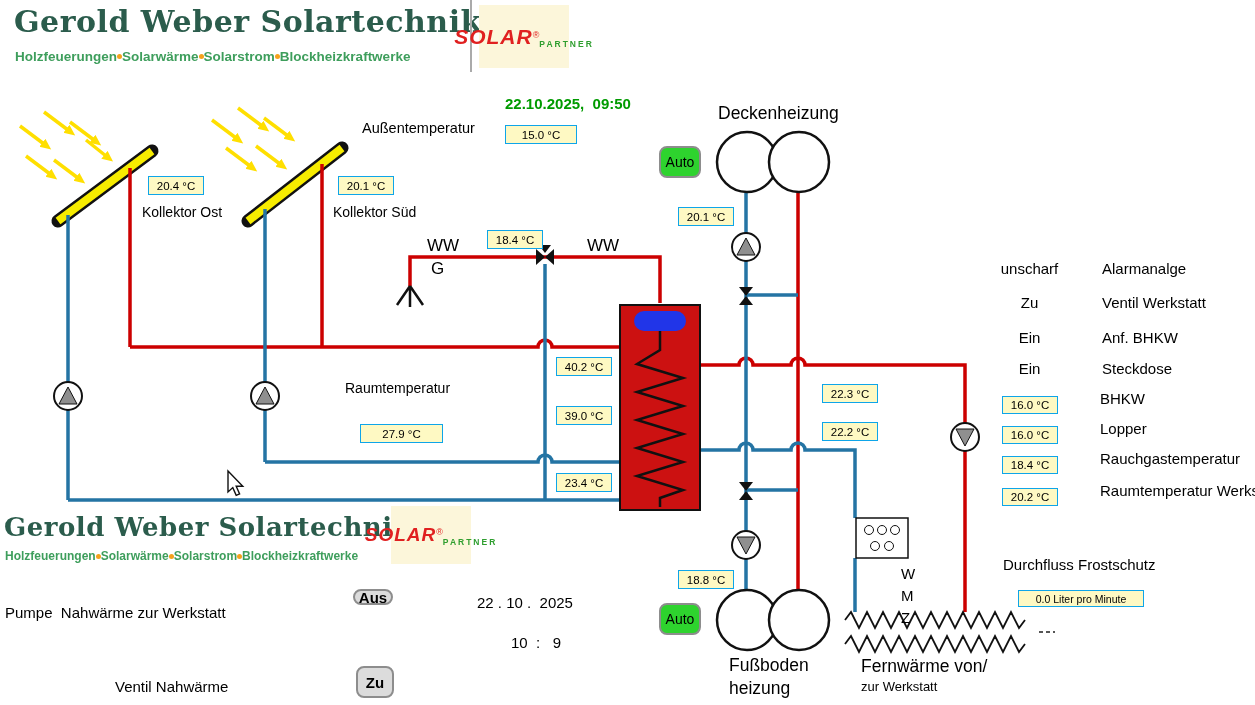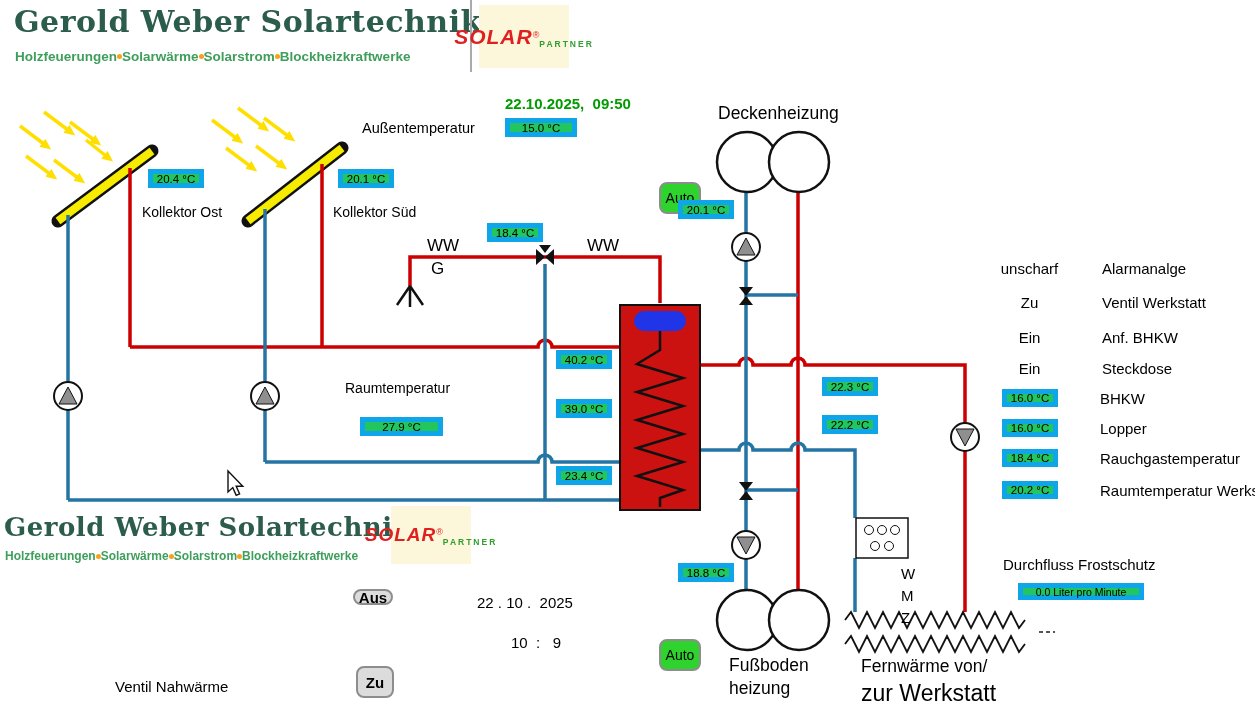--- a/index.html
+++ b/index.html
@@ -1,25 +1,25 @@
 <!DOCTYPE html>
 <html><head>
 <meta charset="utf-8">
 <style>
   html,body{margin:0;padding:0;background:#fff;}
   #stage{position:relative;width:1255px;height:705px;overflow:hidden;background:#fff;
          font-family:"Liberation Sans",sans-serif;color:#000;}
   .abs{position:absolute;}
   .lbl{position:absolute;font-size:14.5px;white-space:pre;line-height:1.15;}
   .tempbox{position:absolute;display:flex;align-items:center;justify-content:center;
-           background:#22c55e;border:5px solid #0ea5e9;font-size:11.5px;width:56px;height:19px;
-           box-sizing:border-box;white-space:pre;}
+           background:#fef9c3;border:1px solid #0ea5e9;font-size:11.5px;width:56px;height:19px;
+           box-sizing:border-box;white-space:pre;margin-top:7px;}
   .btn{position:absolute;display:flex;align-items:center;justify-content:center;
        border:2px solid #8d8d8d;border-radius:8px;font-size:14px;box-sizing:border-box;cursor:pointer;}
-  .btn.green{background:#2ed32e;margin-top:36px;}
+  .btn.green{background:#2ed32e;}
   .btn.gray{background:#dcdcdc;font-weight:bold;font-size:15px;}
   .logo-title{position:absolute;font-family:"DejaVu Serif","Liberation Serif",serif;
               font-weight:bold;color:#2b5c4c;letter-spacing:.5px;white-space:pre;}
   .logo-sub{position:absolute;display:flex;align-items:center;color:#3e9e5c;
             font-weight:bold;white-space:pre;}
   .logo-sub .dot{width:5px;height:5px;border-radius:50%;background:#f5a21c;flex:0 0 auto;}
   .badge{position:absolute;background:#fcf6da;display:flex;flex-direction:row;
          align-items:center;justify-content:center;}
   .badge .solar{color:#e02020;font-weight:bold;font-style:italic;font-size:21px;
                 letter-spacing:1px;line-height:1;}
@@ -213,33 +213,34 @@
     <span>Solarstrom</span>
     <span class="dot"></span>
     <span>Blockheizkraftwerke</span>
   </div>
   <div class="badge small" style="left:391px;top:506px;width:80px;height:58px">
     <div><span class="solar">SOLAR</span><sup class="reg">®</sup></div>
     <div class="swoosh"></div>
     <div class="partner">PARTNER</div>
   </div>
 
+  <div class="lbl" style="left:5px;top:604px;font-size:15px">Pumpe  Nahwärme zur Werkstatt</div>
   <div class="btn gray" style="left:353px;top:589px;width:40px;height:16px">Aus</div>
   <div class="lbl" style="left:477px;top:594px;font-size:15px">22 . 10 .  2025</div>
   <div class="lbl" style="left:511px;top:634px;font-size:15px">10  :   9</div>
   <div class="lbl" style="left:115px;top:678px;font-size:15px">Ventil Nahwärme</div>
   <div class="btn gray" style="left:356px;top:666px;width:38px;height:32px">Zu</div>
 
   <div class="btn green" style="left:659px;top:603px;width:42px;height:32px">Auto</div>
   <div class="tempbox" style="left:678px;top:563px">18.8 °C</div>
   <div class="lbl" style="left:729px;top:655px;font-size:17.5px">Fußboden</div>
   <div class="lbl" style="left:729px;top:678px;font-size:17.5px">heizung</div>
 
   <div class="lbl" style="left:861px;top:656px;font-size:17.5px">Fernwärme von/</div>
-  <div class="lbl" style="left:861px;top:680px;font-size:23px">zur Werkstatt</div>
+  <div class="lbl" style="left:861px;top:680px;font-size:13px">zur Werkstatt</div>
   <div class="lbl" style="left:901px;top:565px;font-size:15px">W</div>
   <div class="lbl" style="left:901px;top:587px;font-size:15px">M</div>
   <div class="lbl" style="left:901px;top:609px;font-size:15px">Z</div>
 
   <div class="lbl" style="left:1003px;top:556px;font-size:15px">Durchfluss Frostschutz</div>
   <div class="tempbox" style="left:1018px;top:583px;width:126px;height:17px;font-size:10.5px">0.0 Liter pro Minute</div>
 
 </div>
 
 </body></html>

